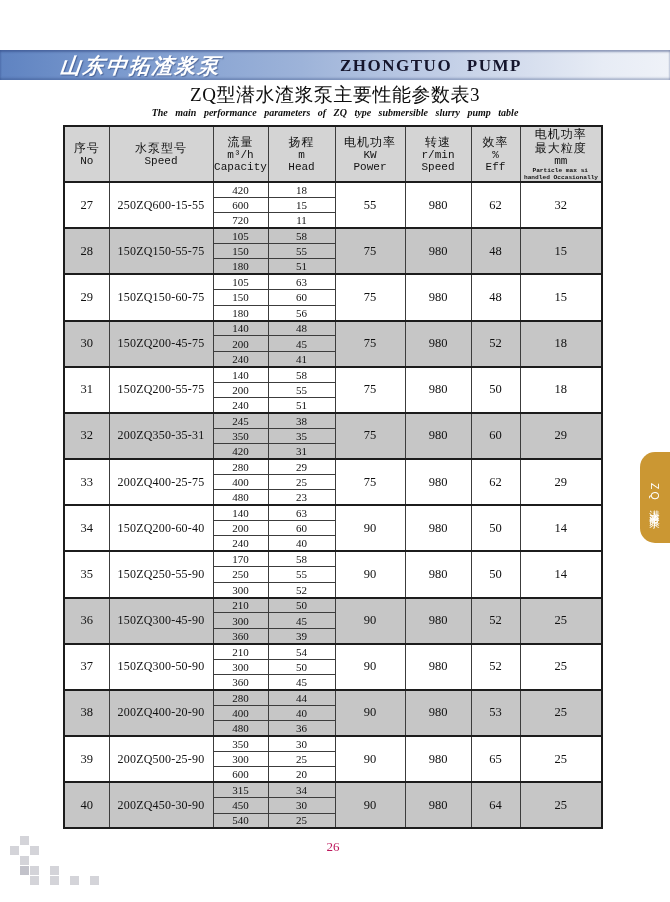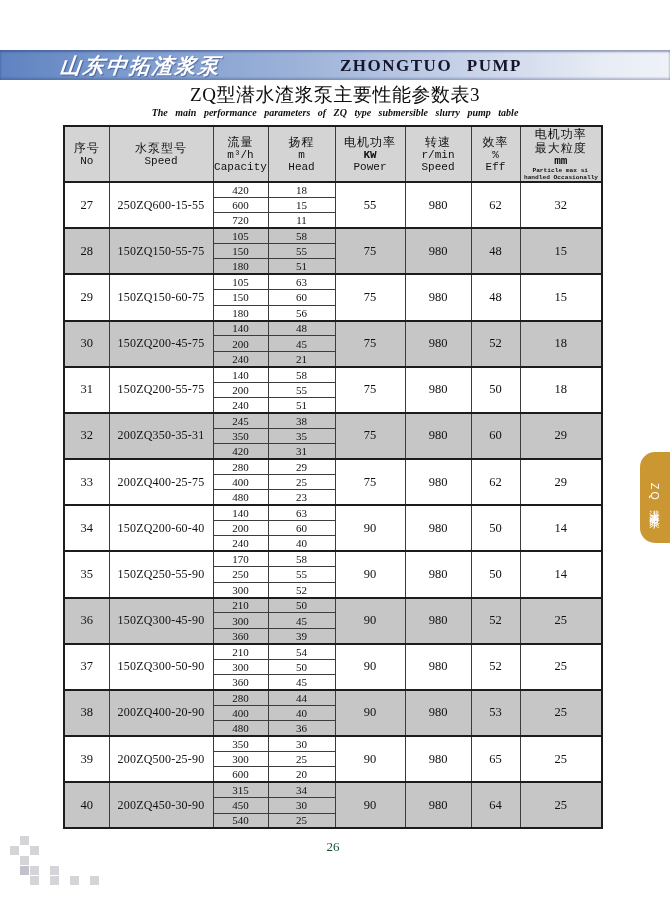--- a/index.html
+++ b/index.html
@@ -43,21 +43,21 @@
     border:1px solid #3c3c3c; padding:0; text-align:center; vertical-align:middle;
     overflow:hidden;
   }
   table.spec th {
     background:#d4d4d4; border-bottom:2px solid #1c1c1c; height:52px;
     font-weight:normal;
   }
   .th-stack { display:flex; flex-direction:column; justify-content:center; align-items:center; gap:0px; }
   .th-zh   { font-size:12px; line-height:14px; letter-spacing:1px; }
   .th-en   { font-family:"Liberation Mono", monospace; font-size:11px; line-height:12px; }
-  .th-en.bold { font-weight:bold; }
+  .th-en.bold { font-weight:normal; }
   .th-tiny { font-family:"Liberation Mono", monospace; font-weight:bold; font-size:6.5px; line-height:7px; transform:scale(.95); white-space:nowrap; }
   tr.sub { height:15.4px; }
   td.cell-num { font-size:11px; font-family:"Liberation Serif", serif; }
   td.cell-no, td.cell-type { font-size:12px; }
   td.cell-type { letter-spacing:0.2px; }
   td.cell-big { font-size:12.5px; }
   tr.g0 td { border-top:2px solid #1c1c1c; }
   tr.shaded td { background:#c6c6c6; }
   tr.plain td { background:#ffffff; }
   
@@ -66,21 +66,21 @@
     border-radius:15px 0 0 15px;
     display:flex; align-items:center; justify-content:center;
   }
   .side-tab span {
     writing-mode:vertical-rl; color:#ffffff; font-size:10.5px; letter-spacing:2px;
     font-family:"Liberation Sans", sans-serif;
   }
   
   .page-number {
     position:absolute; left:63px; top:839px; width:540px; text-align:center;
-    font-size:13px; color:#14532d;
+    font-size:13px; color:#be185d;
   }
   .deco { position:absolute; left:10px; top:836px; }
   .deco .sq { position:absolute; width:9px; height:9px; }
 </style>
 </head>
 <body>
 
 <div class="page">
 
   <div class="header-bar"></div>
@@ -225,21 +225,21 @@
           <td class="cell-num cell-big" rowspan="3">980</td>
           <td class="cell-num cell-big" rowspan="3">52</td>
           <td class="cell-num cell-big" rowspan="3">18</td>
         </tr>
         <tr class="sub shaded">
           <td class="cell-num">200</td>
           <td class="cell-num">45</td>
         </tr>
         <tr class="sub shaded">
           <td class="cell-num">240</td>
-          <td class="cell-num">21</td>
+          <td class="cell-num">41</td>
         </tr>
         <tr class="sub g0 plain">
           <td class="cell-no cell-big" rowspan="3">31</td>
           <td class="cell-type" rowspan="3">150ZQ200-55-75</td>
           <td class="cell-num">140</td>
           <td class="cell-num">58</td>
           <td class="cell-num cell-big" rowspan="3">75</td>
           <td class="cell-num cell-big" rowspan="3">980</td>
           <td class="cell-num cell-big" rowspan="3">50</td>
           <td class="cell-num cell-big" rowspan="3">18</td>

